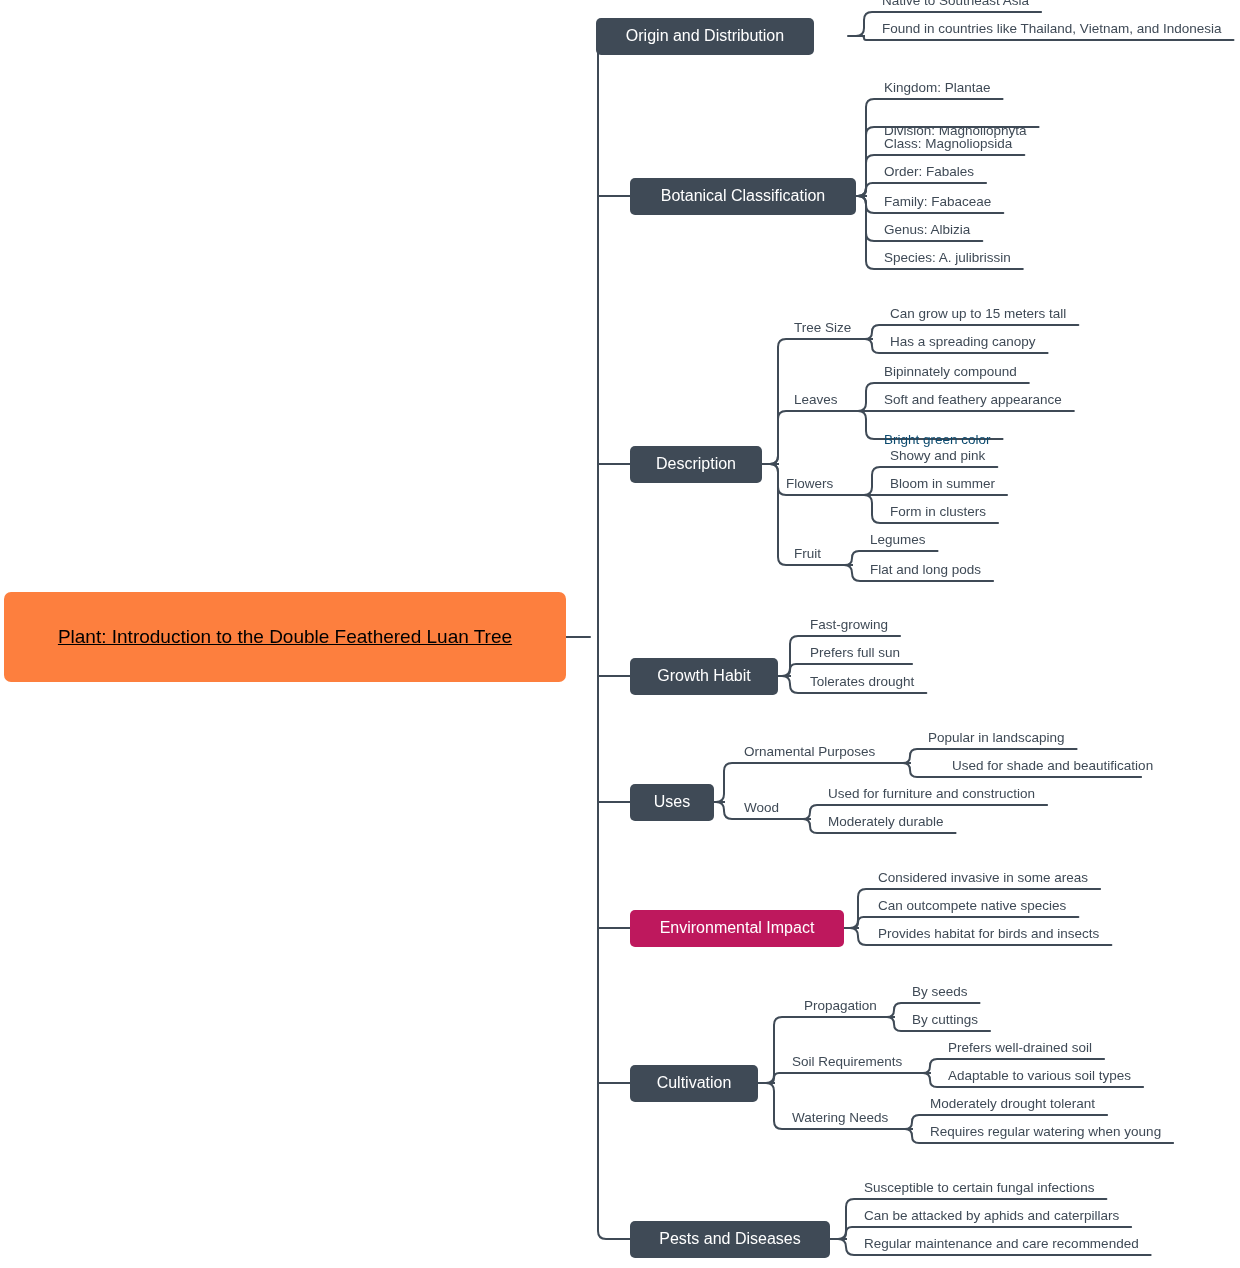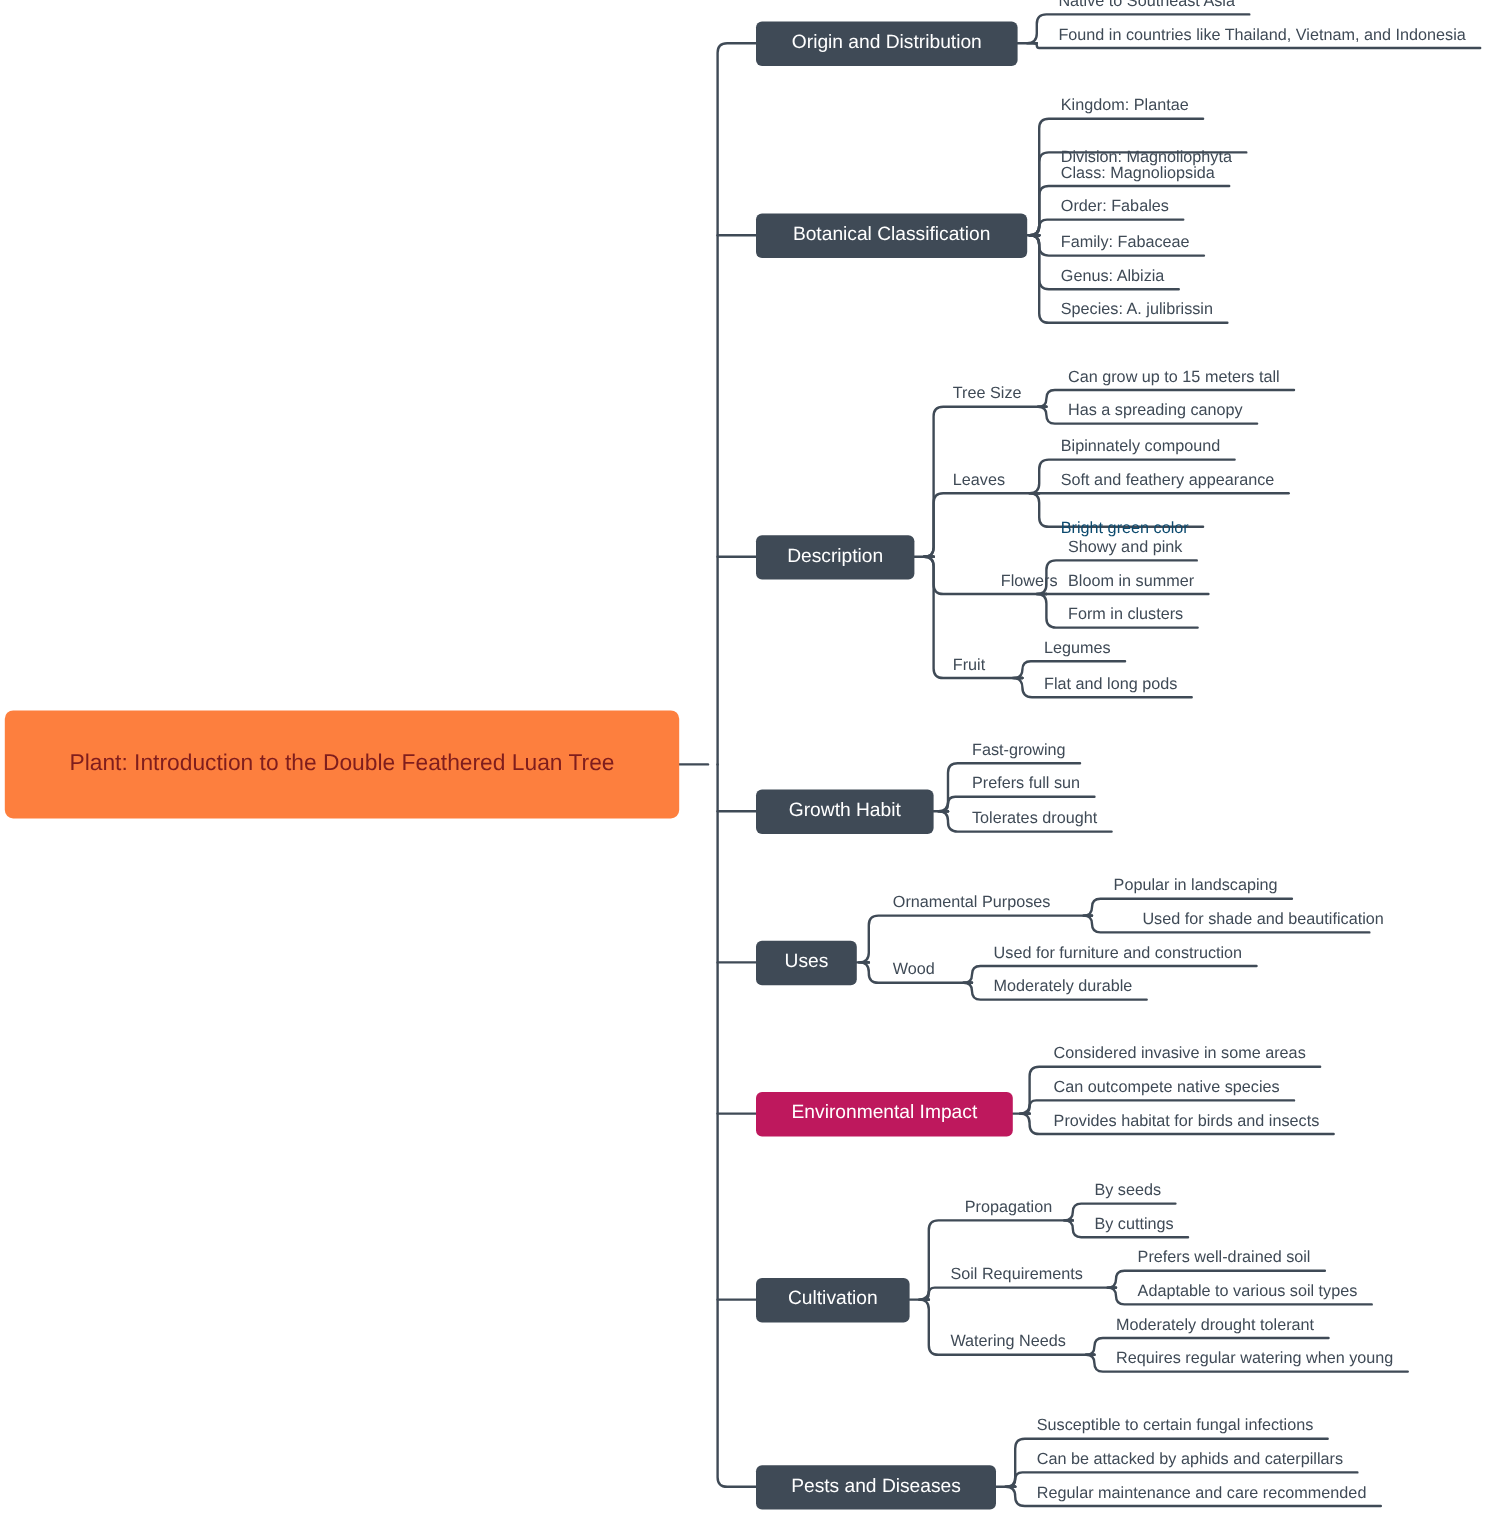--- a/index.html
+++ b/index.html
@@ -31,29 +31,30 @@
   }
   .node {
     position: absolute;
     box-sizing: border-box;
     white-space: nowrap;
   }
   
   .node.root {
     background: #fd7f3e;
     border-radius: 7px;
-    color: #7f1d1d;
+    color: #000000;
     font-size: 19px;
     line-height: 26px;
     text-align: center;
     display: flex;
     align-items: center;
     justify-content: center;
     padding: 16px 14px;
     white-space: normal;
+    text-decoration: underline;
   }
   
   .node.topic {
     background: #3f4a56;
     border-radius: 5px;
     color: #ffffff;
     font-size: 16px;
     line-height: 18px;
     display: flex;
     align-items: center;
@@ -146,40 +147,40 @@
       <path d="M 912 1129 L 905 1129 Q 912 1129 912 1136 L 912 1136 Q 912 1143 919 1143 L 1173.140625 1143" fill="none" stroke="#3f4a56" stroke-width="2" stroke-linecap="round" stroke-linejoin="round"></path>
       <path d="M 830 1239 L 846 1239" fill="none" stroke="#3f4a56" stroke-width="2" stroke-linecap="round" stroke-linejoin="round"></path>
       <path d="M 846 1239 L 838 1239 Q 846 1239 846 1231 L 846 1207 Q 846 1199 854 1199 L 1106.390625 1199" fill="none" stroke="#3f4a56" stroke-width="2" stroke-linecap="round" stroke-linejoin="round"></path>
       <path d="M 846 1239 L 840 1239 Q 846 1239 846 1233 L 846 1233 Q 846 1227 852 1227 L 1131.15625 1227" fill="none" stroke="#3f4a56" stroke-width="2" stroke-linecap="round" stroke-linejoin="round"></path>
       <path d="M 846 1239 L 838 1239 Q 846 1239 846 1247 L 846 1247 Q 846 1255 854 1255 L 1150.671875 1255" fill="none" stroke="#3f4a56" stroke-width="2" stroke-linecap="round" stroke-linejoin="round"></path>
     </svg>
 
   <div class="node root" id="root-node" style="left: 4px; top: 592px; width: 562px; height: 90px; background: rgb(253, 127, 62);">Plant: Introduction to the Double Feathered Luan Tree</div>
 
   <div id="nodes-layer">
-      <div class="node topic" style="left: 630px; top: 17.5px; width: 218px; height: 37px; background: rgb(63, 74, 86);">Origin and Distribution</div>
+      <div class="node topic" style="left: 596px; top: 17.5px; width: 218px; height: 37px; background: rgb(63, 74, 86);">Origin and Distribution</div>
       <div class="node leaf" style="left: 880px; top: -8px; width: 157.094px; height: 20px; color: rgb(63, 74, 86);">Native to Southeast Asia</div>
       <div class="node leaf" style="left: 880px; top: 20px; width: 349.484px; height: 20px; color: rgb(63, 74, 86);">Found in countries like Thailand, Vietnam, and Indonesia</div>
       <div class="node topic" style="left: 630px; top: 177.5px; width: 226px; height: 37px; background: rgb(63, 74, 86);">Botanical Classification</div>
       <div class="node leaf" style="left: 882px; top: 79px; width: 116.578px; height: 20px; color: rgb(63, 74, 86);">Kingdom: Plantae</div>
       <div class="node leaf" style="left: 882px; top: 107px; width: 152.578px; height: 20px; color: rgb(63, 74, 86); margin-top: 15px;">Division: Magnoliophyta</div>
       <div class="node leaf" style="left: 882px; top: 135px; width: 138.328px; height: 20px; color: rgb(63, 74, 86);">Class: Magnoliopsida</div>
       <div class="node leaf" style="left: 882px; top: 163px; width: 100.047px; height: 20px; color: rgb(63, 74, 86);">Order: Fabales</div>
       <div class="node leaf" style="left: 882px; top: 193px; width: 117.297px; height: 20px; color: rgb(63, 74, 86);">Family: Fabaceae</div>
       <div class="node leaf" style="left: 882px; top: 221px; width: 96.3125px; height: 20px; color: rgb(63, 74, 86);">Genus: Albizia</div>
       <div class="node leaf" style="left: 882px; top: 249px; width: 136.812px; height: 20px; color: rgb(63, 74, 86);">Species: A. julibrissin</div>
       <div class="node topic" style="left: 630px; top: 445.5px; width: 132px; height: 37px; background: rgb(63, 74, 86);">Description</div>
       <div class="node mid" style="left: 792px; top: 319px; width: 67.2812px; height: 20px; color: rgb(63, 74, 86);">Tree Size</div>
       <div class="node leaf" style="left: 888px; top: 305px; width: 186.344px; height: 20px; color: rgb(63, 74, 86);">Can grow up to 15 meters tall</div>
       <div class="node leaf" style="left: 888px; top: 333px; width: 155.594px; height: 20px; color: rgb(63, 74, 86);">Has a spreading canopy</div>
       <div class="node mid" style="left: 792px; top: 391px; width: 53.5469px; height: 20px; color: rgb(63, 74, 86);">Leaves</div>
       <div class="node leaf" style="left: 882px; top: 363px; width: 142.844px; height: 20px; color: rgb(63, 74, 86);">Bipinnately compound</div>
       <div class="node leaf" style="left: 882px; top: 391px; width: 187.891px; height: 20px; color: rgb(63, 74, 86);">Soft and feathery appearance</div>
       <div class="node leaf" style="left: 882px; top: 419px; width: 116.562px; height: 20px; color: #0c4a6e; margin-top: 12px;">Bright green color</div>
-      <div class="node mid" style="left: 832px; top: 475px; width: 57.2656px; height: 20px; color: rgb(63, 74, 86);">Flowers</div>
+      <div class="node mid" style="left: 784px; top: 475px; width: 57.2656px; height: 20px; color: rgb(63, 74, 86);">Flowers</div>
       <div class="node leaf" style="left: 888px; top: 447px; width: 105.312px; height: 20px; color: rgb(63, 74, 86);">Showy and pink</div>
       <div class="node leaf" style="left: 888px; top: 475px; width: 115.031px; height: 20px; color: rgb(63, 74, 86);">Bloom in summer</div>
       <div class="node leaf" style="left: 888px; top: 503px; width: 106.031px; height: 20px; color: rgb(63, 74, 86);">Form in clusters</div>
       <div class="node mid" style="left: 792px; top: 545px; width: 37px; height: 20px; color: rgb(63, 74, 86);">Fruit</div>
       <div class="node leaf" style="left: 868px; top: 531px; width: 65.5469px; height: 20px; color: rgb(63, 74, 86);">Legumes</div>
       <div class="node leaf" style="left: 868px; top: 561px; width: 121.094px; height: 20px; color: rgb(63, 74, 86);">Flat and long pods</div>
       <div class="node topic" style="left: 630px; top: 657.5px; width: 148px; height: 37px; background: rgb(63, 74, 86);">Growth Habit</div>
       <div class="node leaf" style="left: 808px; top: 616px; width: 88.0312px; height: 20px; color: rgb(63, 74, 86);">Fast-growing</div>
       <div class="node leaf" style="left: 808px; top: 644px; width: 100.047px; height: 20px; color: rgb(63, 74, 86);">Prefers full sun</div>
       <div class="node leaf" style="left: 808px; top: 673px; width: 114.328px; height: 20px; color: rgb(63, 74, 86);">Tolerates drought</div>

